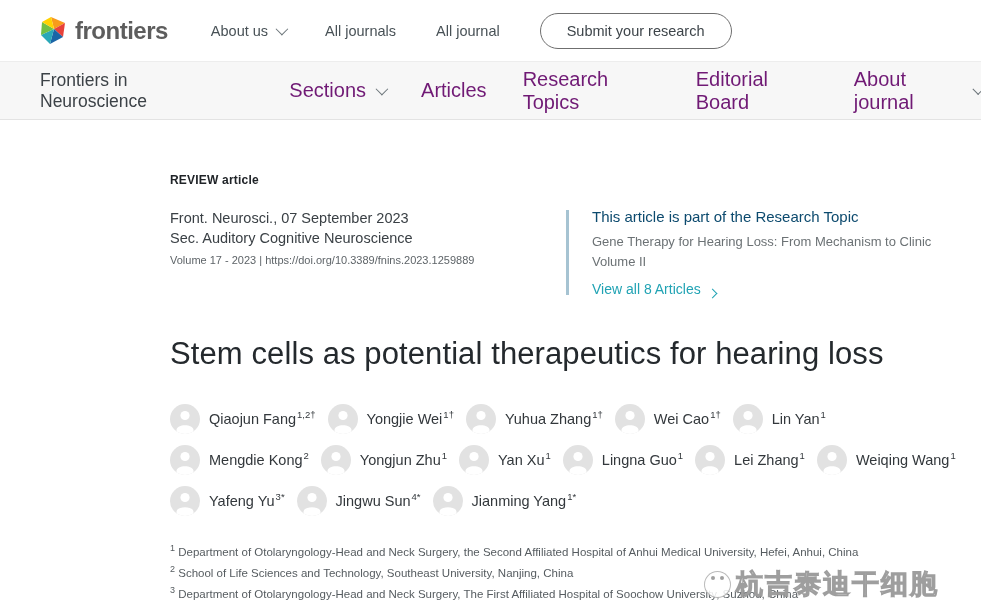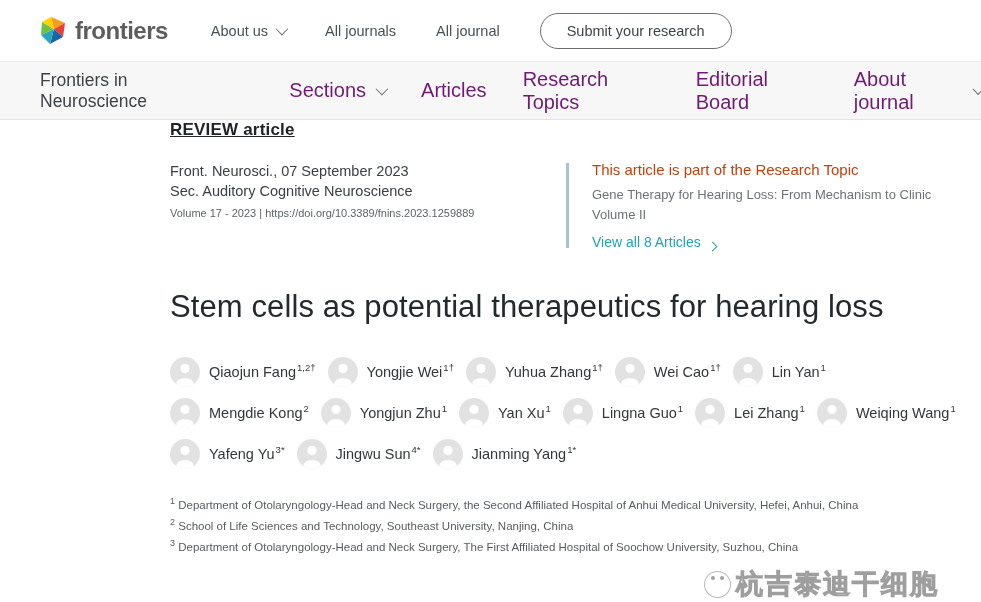--- a/index.html
+++ b/index.html
@@ -21,29 +21,29 @@
 
   
   .journal-nav { position:absolute; top:62px; left:0; width:981px; height:58px; background:#f7f7f7;
     border-bottom:1px solid #e3e3e3; display:flex; align-items:center; padding-left:40px; }
   .journal-name { font-size:17.5px; color:#3c4247; cursor:pointer; }
   .journal-links { display:flex; align-items:center; margin-left:58px; gap:36px; }
   .journal-links .nav-link { font-size:20px; color:#701a75;gap:10px; }
 
   
   .main { position:absolute; top:120px; left:170px; width:800px; }
-  .review-label { font-size:17px; font-weight:600; color:#202428; letter-spacing:0.2px;text-decoration:underline; }
+  .review-label { margin-top:53px; font-size:12px; font-weight:600; color:#202428; letter-spacing:0.2px; }
 
   .meta-row { display:flex; margin-top:21px; }
   .citation { width:372px; flex:0 0 372px; }
   .cit-line { font-size:14.5px; color:#3a4045; line-height:20px; }
   .cit-doi { font-size:11px; color:#5e6468; margin-top:6px; }
   .meta-divider { flex:0 0 3px; width:3px; background:#a6c3d2; margin:2px 0 2px 24px; }
   .topic-box { margin-left:23px; width:378px; }
-  .topic-intro { font-size:15px; color:#c2410c; }
+  .topic-intro { font-size:15px; color:#0c4a6e; }
   .topic-title { font-size:13px; color:#6c7275; line-height:1.55; margin-top:7px; cursor:pointer; }
   .view-all { margin-top:9px; font-size:14px; color:#21a3b4; display:flex; align-items:flex-end; gap:8px; cursor:pointer; }
   .chev-right { width:7px; height:7px; border-right:1.8px solid #21a3b4; border-top:1.8px solid #21a3b4;
     transform:rotate(45deg); display:inline-block; }
 
   .article-title { margin-top:39px; font-size:31px; font-weight:500; color:#24292d; letter-spacing:0.1px; }
 
   .authors { margin-top:32px; width:805px; display:flex; flex-wrap:wrap; column-gap:12px; row-gap:11px; }
   .author { display:flex; align-items:center; cursor:pointer; }
   .avatar { width:30px; height:30px; border-radius:50%; background:#e2e2e2; margin-right:9px;

